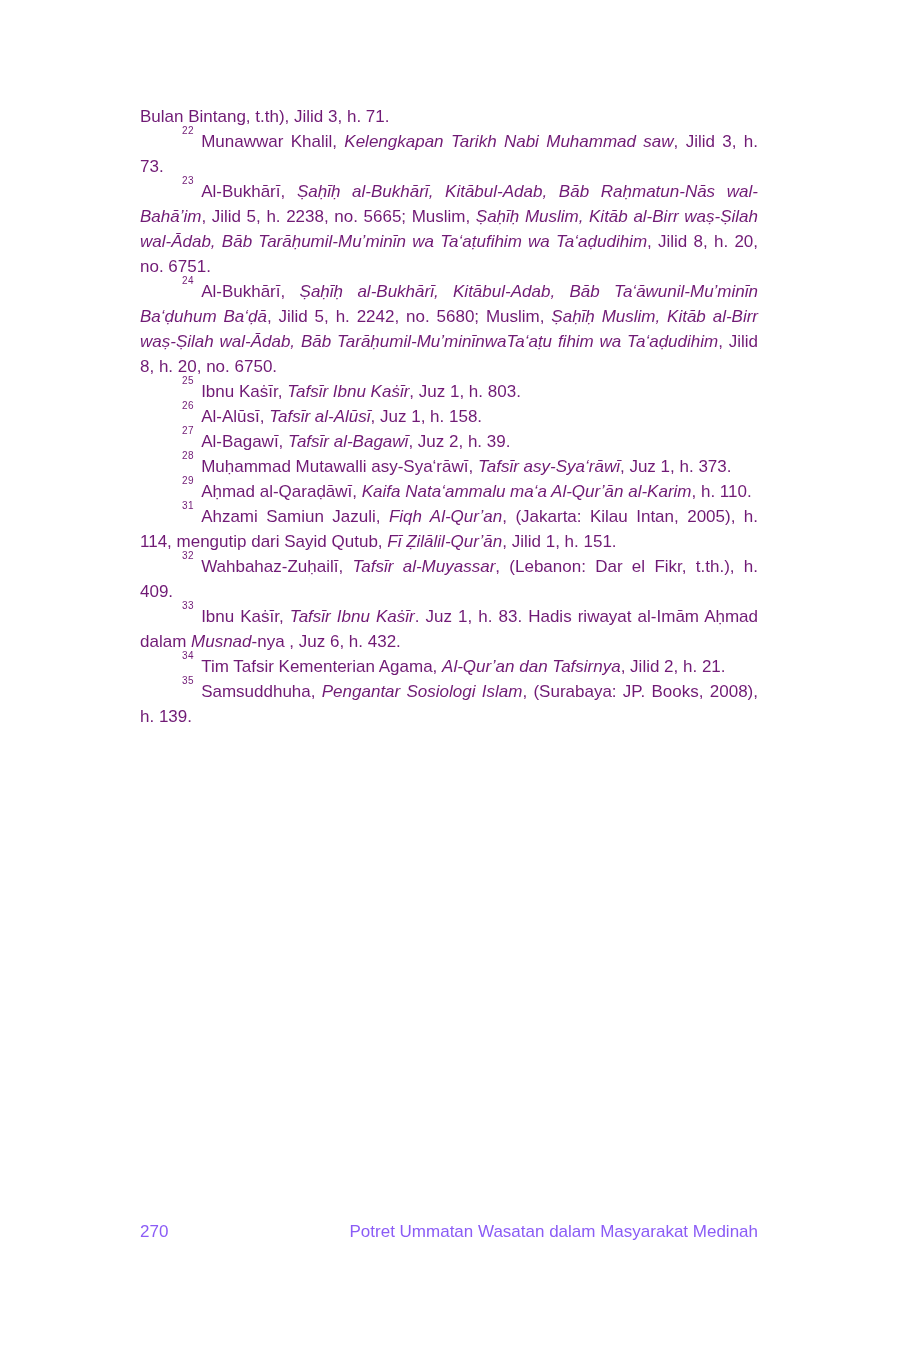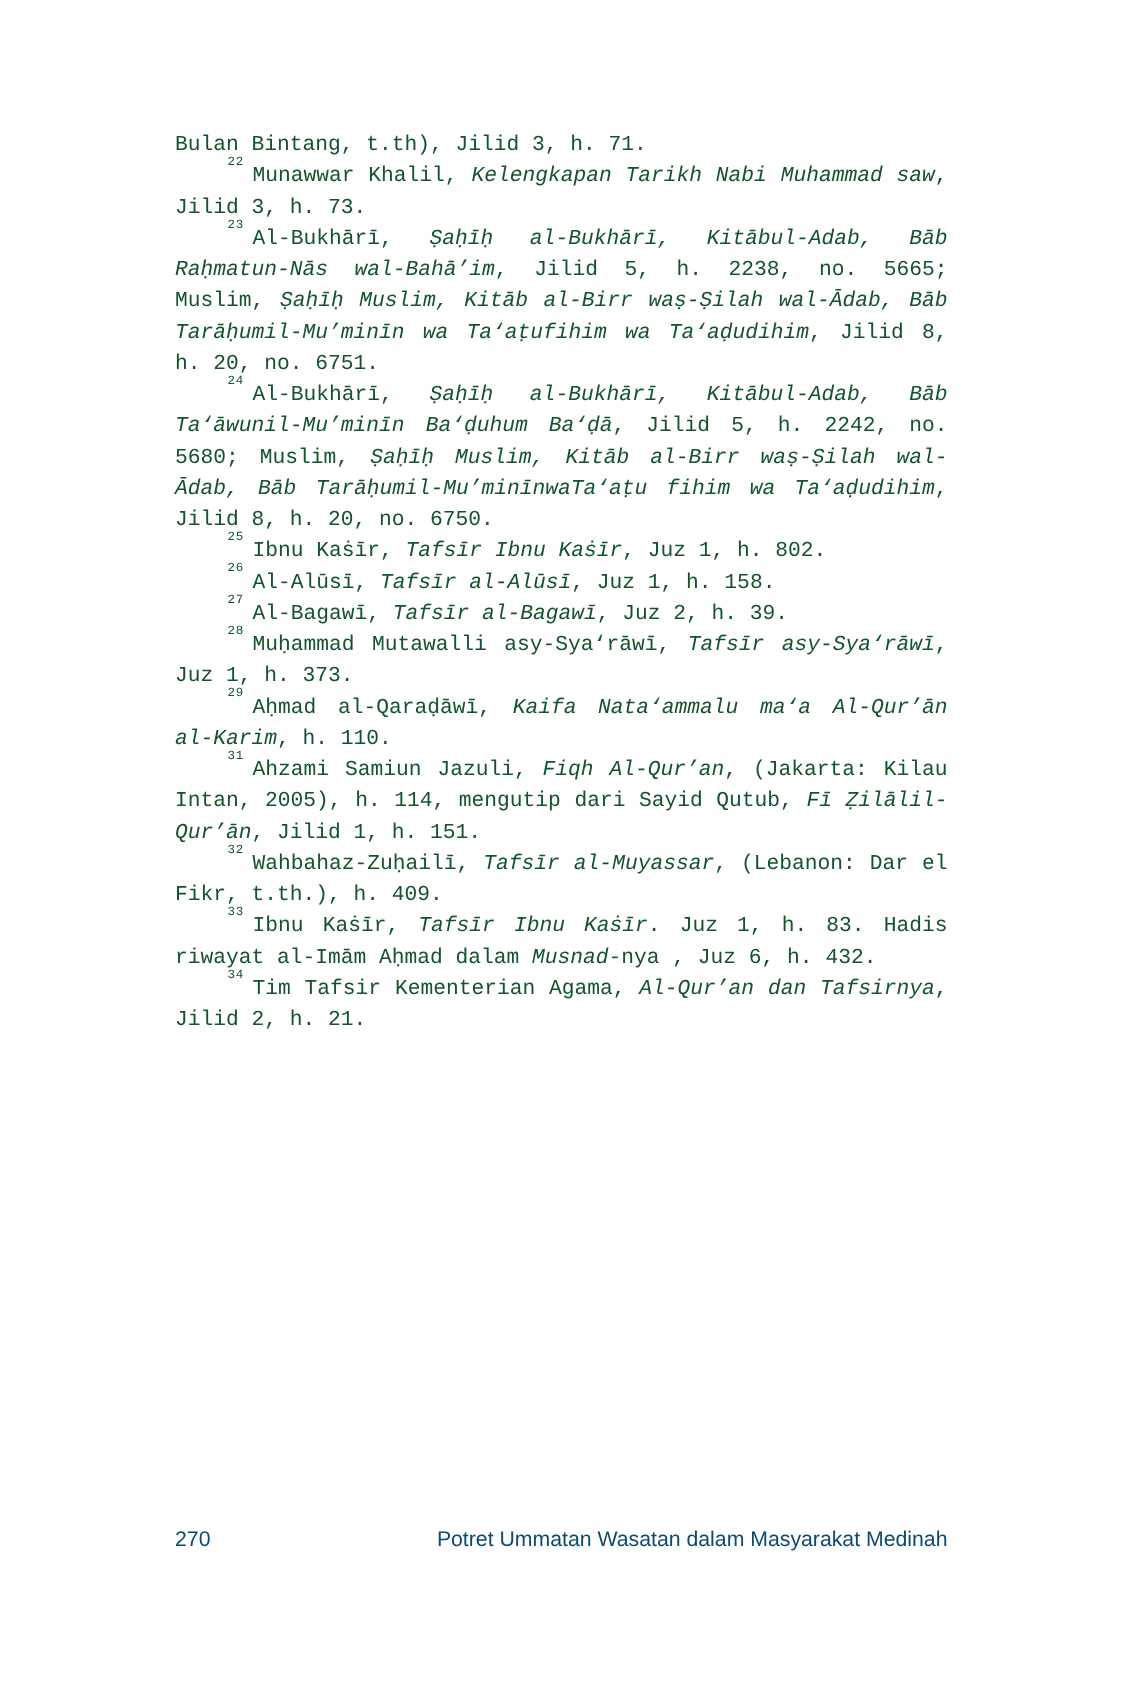--- a/index.html
+++ b/index.html
@@ -16,67 +16,68 @@
   }
   .text-block {
     position: absolute;
     left: 140px; top: 104px;
     width: 618px;
   }
   .note {
     margin: 0;
     font-size: 17px;
     line-height: 25px;
-    color: #14532d;
+    color: #701a75;
     text-align: justify;
     text-indent: 42px;
-    font-family: Liberation Mono, monospace;
+    font-family: Liberation Sans, sans-serif;
   }
   .note.no-indent { text-indent: 0; }
   .note sup.note-num {
     font-size: 10px;
     line-height: 0;
     position: relative;
     top: -6px;
     margin-right: 7px;
     letter-spacing: 0.5px;
   }
   .note em { font-style: italic; }
   .page-footer {
     position: absolute;
     left: 140px; right: 146px;
     top: 1222px;
     display: flex;
     justify-content: space-between;
     align-items: baseline;
     font-family: "Liberation Sans", "DejaVu Sans", sans-serif;
     font-size: 17px;
-    color: #0c4a6e;
+    color: #8b5cf6;
   }
   .page-footer .running-title { text-align: right; padding-left: 28px; }
 </style>
 </head>
 <body>
 
 <div class="page">
 
   <main class="text-block" id="notes-container">
       <p class="note no-indent"><span>Bulan Bintang, t.th), Jilid 3, h. 71.</span></p>
       <p class="note"><sup class="note-num">22</sup><span>Munawwar Khalil, </span><em>Kelengkapan Tarikh Nabi Muhammad saw</em><span>, Jilid 3, h. 73.</span></p>
       <p class="note"><sup class="note-num">23</sup><span>Al-Bukhārī, </span><em>Ṣaḥīḥ al-Bukhārī, Kitābul-Adab, Bāb Raḥmatun-Nās wal-Bahā’im</em><span>, Jilid 5, h. 2238, no. 5665; Muslim, </span><em>Ṣaḥīḥ Muslim, Kitāb al-Birr waṣ-Ṣilah wal-Ādab, Bāb Tarāḥumil-Mu’minīn wa Ta‘aṭufihim wa Ta‘aḍudihim</em><span>, Jilid 8, h. 20, no. 6751.</span></p>
       <p class="note"><sup class="note-num">24</sup><span>Al-Bukhārī, </span><em>Ṣaḥīḥ al-Bukhārī, Kitābul-Adab, Bāb Ta‘āwunil-Mu’minīn Ba‘ḍuhum Ba‘ḍā</em><span>, Jilid 5, h. 2242, no. 5680; Muslim, </span><em>Ṣaḥīḥ Muslim, Kitāb al-Birr waṣ-Ṣilah wal-Ādab, Bāb Tarāḥumil-Mu’minīnwaTa‘aṭu fihim wa Ta‘aḍudihim</em><span>, Jilid 8, h. 20, no. 6750.</span></p>
-      <p class="note"><sup class="note-num">25</sup><span>Ibnu Kaṡīr, </span><em>Tafsīr Ibnu Kaṡīr</em><span>, Juz 1, h. 802.</span></p>
+      <p class="note"><sup class="note-num">25</sup><span>Ibnu Kaṡīr, </span><em>Tafsīr Ibnu Kaṡīr</em><span>, Juz 1, h. 803.</span></p>
       <p class="note"><sup class="note-num">26</sup><span>Al-Alūsī, </span><em>Tafsīr al-Alūsī</em><span>, Juz 1, h. 158.</span></p>
       <p class="note"><sup class="note-num">27</sup><span>Al-Bagawī, </span><em>Tafsīr al-Bagawī</em><span>, Juz 2, h. 39.</span></p>
       <p class="note"><sup class="note-num">28</sup><span>Muḥammad Mutawalli asy-Sya‘rāwī, </span><em>Tafsīr asy-Sya‘rāwī</em><span>, Juz 1, h. 373.</span></p>
       <p class="note"><sup class="note-num">29</sup><span>Aḥmad al-Qaraḍāwī, </span><em>Kaifa Nata‘ammalu ma‘a Al-Qur’ān al-Karim</em><span>, h. 110.</span></p>
       <p class="note"><sup class="note-num">31</sup><span>Ahzami Samiun Jazuli, </span><em>Fiqh Al-Qur’an</em><span>, (Jakarta: Kilau Intan, 2005), h. 114, mengutip dari Sayid Qutub, </span><em>Fī Ẓilālil-Qur’ān</em><span>, Jilid 1, h. 151.</span></p>
       <p class="note"><sup class="note-num">32</sup><span>Wahbahaz-Zuḥailī, </span><em>Tafsīr al-Muyassar</em><span>, (Lebanon: Dar el Fikr, t.th.), h. 409.</span></p>
       <p class="note"><sup class="note-num">33</sup><span>Ibnu Kaṡīr, </span><em>Tafsīr Ibnu Kaṡīr</em><span>. Juz 1, h. 83. Hadis riwayat al-Imām Aḥmad dalam </span><em>Musnad</em><span>-nya , Juz 6, h. 432.</span></p>
       <p class="note"><sup class="note-num">34</sup><span>Tim Tafsir Kementerian Agama, </span><em>Al-Qur’an dan Tafsirnya</em><span>, Jilid 2, h. 21.</span></p>
+      <p class="note"><sup class="note-num">35</sup><span>Samsuddhuha, </span><em>Pengantar Sosiologi Islam</em><span>, (Surabaya: JP. Books, 2008), h. 139.</span></p>
     </main>
 
   <footer class="page-footer">
     <span class="page-number">270</span>
     <span class="running-title">Potret Ummatan Wasatan dalam Masyarakat Medinah</span>
   </footer>
 
 </div>
 
 </body></html>

